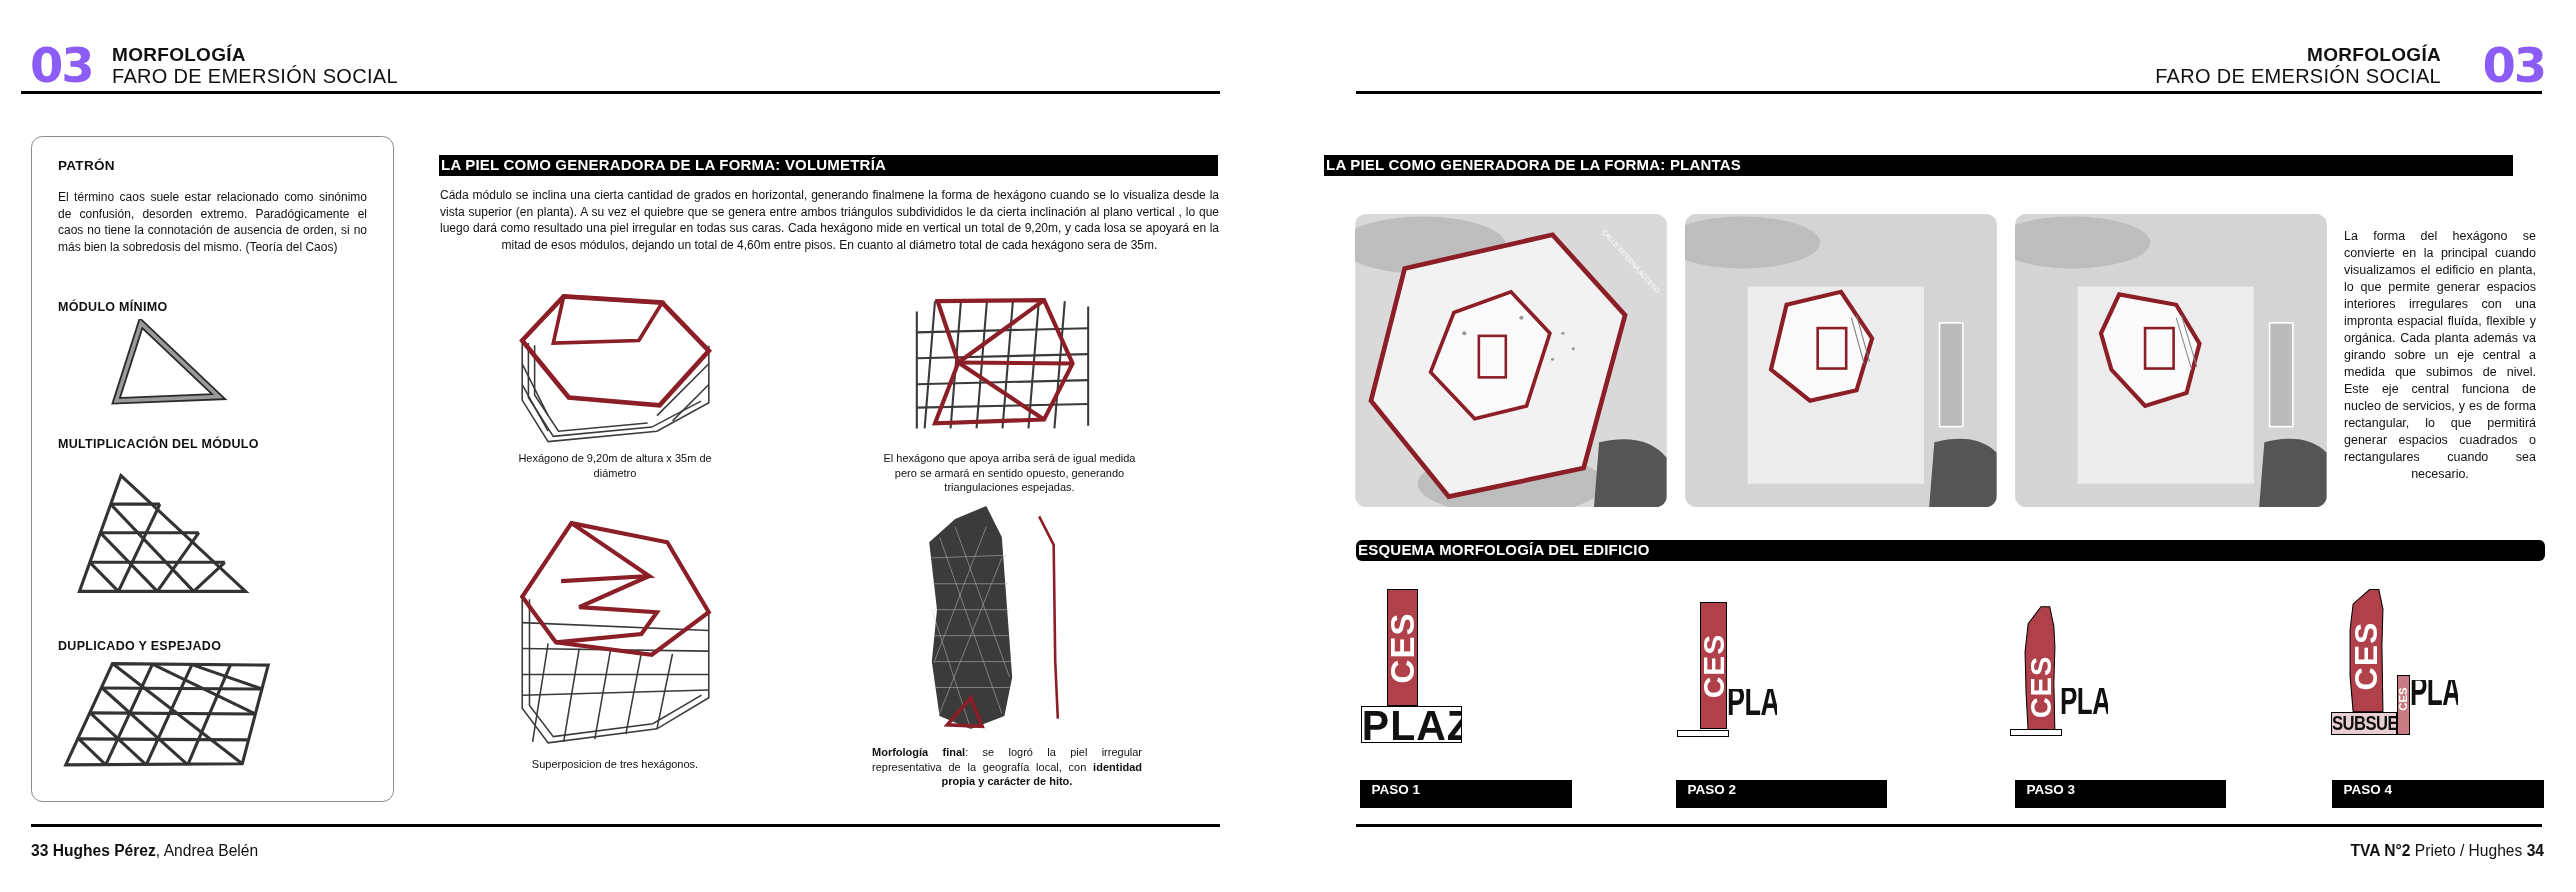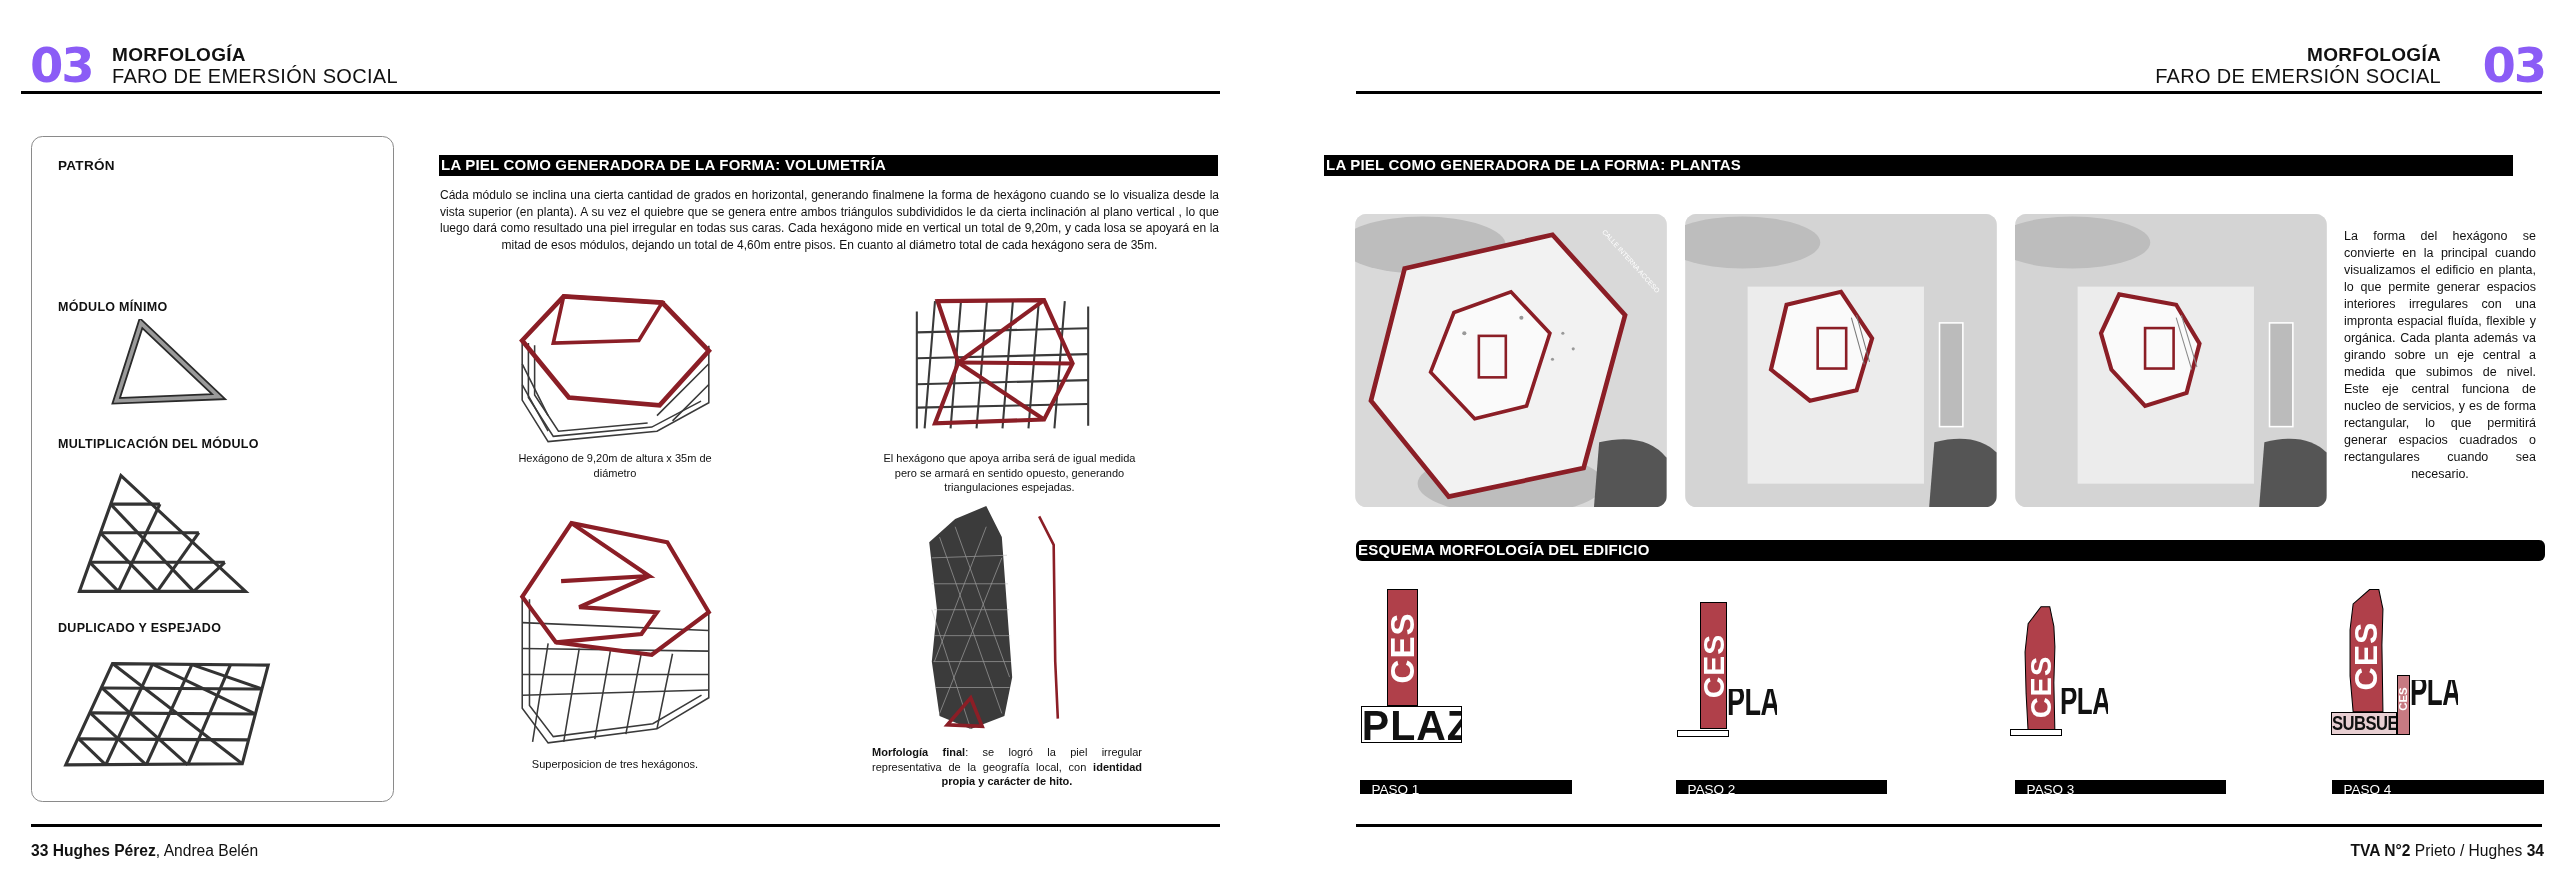--- a/index.html
+++ b/index.html
@@ -11,35 +11,36 @@
   .chapsub{font-size:20px;line-height:22px;font-weight:normal;letter-spacing:0.3px;}
   .rule{background:#000;height:3.1px;}
   .bar{background:#000;color:#fff;font-weight:bold;font-size:15px;line-height:20px;padding-left:2.1px;height:21px;letter-spacing:0.2px;}
   .panel{border:1.6px solid #8a8a8a;border-radius:11.4px;}
   .ph{font-weight:bold;font-size:13.5px;letter-spacing:0.3px;}
   .ptext{font-size:12px;line-height:16.6px;text-align:justify;}
   .caption{font-size:11px;line-height:14.5px;text-align:center;color:#111;}
   .body-text{font-size:12px;line-height:16.6px;text-align:justify;}
   .right-text{font-size:12.5px;line-height:17px;text-align:justify;text-align-last:center;}
   .plan{border-radius:11.4px;overflow:hidden;background:#e6e6e6;}
-  .paso{background:#000;color:#fff;font-weight:normal;font-size:13.5px;line-height:19px;height:14px;padding-left:11.4px;}
+  .paso{background:#000;color:#fff;font-weight:bold;font-size:13.5px;line-height:19px;height:28px;padding-left:11.4px;}
   .footer{font-size:15.6px;line-height:18.7px;}
   .footer b{font-weight:bold;}
 </style>
 </head>
 <body>
 
 <div>
   <div class="abs chapnum" style="left:30px;top:41px;">03</div>
   <div class="abs chaptitle" style="left:112px;top:44px;">MORFOLOGÍA</div>
   <div class="abs chapsub" style="left:112px;top:65px;">FARO DE EMERSIÓN SOCIAL</div>
   <div class="abs rule" style="left:21px;top:91px;width:1199px;"></div>
 
   <div class="abs panel" style="left:31px;top:136px;width:363px;height:666px;">
     <div class="abs ph" style="left:26px;top:21px;">PATRÓN</div>
+    <div class="abs ptext" style="left:26px;top:52px;width:309px;">El término caos suele estar relacionado como sinónimo de confusión, desorden extremo. Paradógicamente el caos no tiene la connotación de ausencia de orden, si no más bien la sobredosis del mismo. (Teoría del Caos)</div>
 
     <div class="abs ph" style="left:26px;top:163px;font-size:12.5px;">MÓDULO MÍNIMO</div>
     <svg class="abs" style="left:78px;top:182px;" width="119" height="88" viewBox="0 0 230 170">
       <polygon points="60,8 12,158 210,150" fill="none" stroke="#2a2a2a" stroke-width="14" stroke-linejoin="miter"></polygon>
       <polygon points="60,8 12,158 210,150" fill="none" stroke="#9a9a9a" stroke-width="7"></polygon>
     </svg>
 
     <div class="abs ph" style="left:26px;top:300px;font-size:12.5px;">MULTIPLICACIÓN DEL MÓDULO</div>
     <svg class="abs" style="left:42px;top:336px;" width="177" height="122" viewBox="0 0 340 235">
       <g fill="none" stroke="#333" stroke-width="6">
@@ -49,21 +50,21 @@
           <line x1="30" y1="172" x2="290" y2="172"></line>
         <line x1="70" y1="60" x2="230" y2="228"></line>
           <line x1="50" y1="115" x2="160" y2="228"></line>
           <line x1="30" y1="172" x2="85" y2="228"></line>
         <line x1="165" y1="60" x2="85" y2="228"></line>
           <line x1="240" y1="115" x2="160" y2="228"></line>
           <line x1="290" y1="172" x2="230" y2="228"></line>
       </g>
     </svg>
 
-    <div class="abs ph" style="left:26px;top:484px;font-size:12.5px;">DUPLICADO Y ESPEJADO</div>
+    <div class="abs ph" style="left:26px;top:502px;font-size:12.5px;">DUPLICADO Y ESPEJADO</div>
     <svg class="abs" style="left:31px;top:524px;" width="208" height="109" viewBox="0 0 400 210">
       <g fill="none" stroke="#333" stroke-width="6">
         <polygon points="95,5 395,8 345,198 5,200"></polygon>
         <line x1="75" y1="52" x2="383" y2="54"></line>
           <line x1="52" y1="100" x2="370" y2="102"></line>
           <line x1="30" y1="150" x2="357" y2="152"></line>
         <line x1="172" y1="6" x2="82" y2="200"></line>
           <line x1="248" y1="7" x2="160" y2="200"></line>
           <line x1="322" y1="8" x2="240" y2="200"></line>
         <line x1="95" y1="5" x2="345" y2="198"></line>

